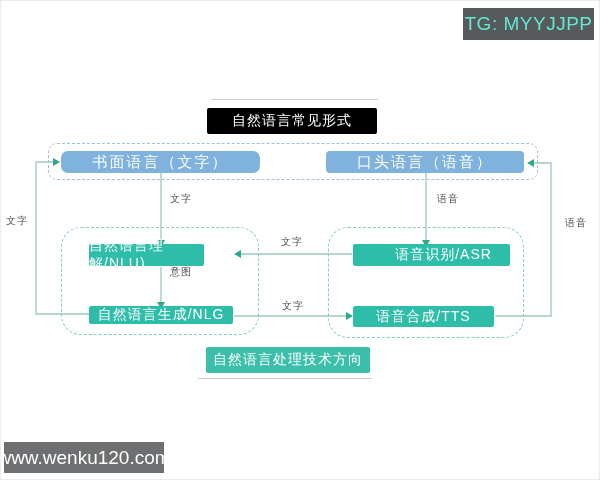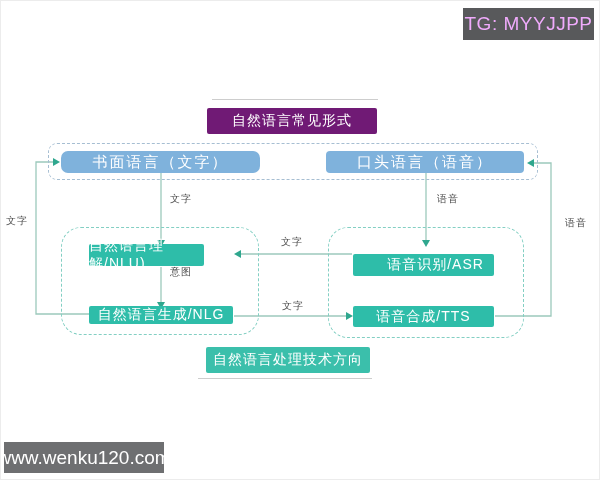--- a/index.html
+++ b/index.html
@@ -5,51 +5,51 @@
   html,body{margin:0;padding:0;}
   body{
     width:600px;height:480px;position:relative;background:#ffffff;
     font-family:"Liberation Sans","DejaVu Sans",sans-serif;
     overflow:hidden;border:1px solid #ececec;box-sizing:border-box;
   }
   .abs{position:absolute;box-sizing:border-box;}
 
   
   .tg-badge{left:462px;top:7px;width:131px;height:32px;background:#58595B;
-    color:#f0abfc;font-size:19px;display:flex;align-items:center;justify-content:center;
+    color:#5eead4;font-size:19px;display:flex;align-items:center;justify-content:center;
     letter-spacing:.5px;}
   .watermark{left:3px;top:441px;width:160px;height:31px;background:#6E6F71;
     color:#fff;font-size:19px;display:flex;align-items:center;justify-content:center;}
 
   
   .hline{height:1px;background:#cdcdcd;}
   .hline-top{left:211px;top:98px;width:166px;}
   .hline-bottom{left:197px;top:377px;width:174px;}
 
   
   .title-box{color:#fff;font-size:14px;display:flex;align-items:center;
     justify-content:center;letter-spacing:1px;border-radius:2px;}
-  .title-top{left:206px;top:107px;width:170px;height:26px;background:#701a75;}
+  .title-top{left:206px;top:107px;width:170px;height:26px;background:#000000;}
   .title-bottom{left:205px;top:346px;width:164px;height:26px;background:#3BBFAB;}
 
   
   .dash-top{left:47px;top:142px;width:490px;height:37px;
     border:1px dashed #A6BED2;border-radius:9px;}
   .dash-inner{border:1px dashed #83CFC3;border-radius:20px;}
   .dash-left{left:60px;top:226px;width:198px;height:108px;}
   .dash-right{left:327px;top:226px;width:196px;height:111px;}
 
   
   .node{color:#fff;display:flex;align-items:center;justify-content:center;}
   .node-blue{background:#7FB2DC;border-radius:4px;font-size:15px;letter-spacing:2px;}
   .node-teal{background:#2EBDA9;border-radius:2px;font-size:14px;letter-spacing:1px;}
   .node-written{left:60px;top:150px;width:199px;height:22px;border-radius:7px;}
   .node-spoken{left:325px;top:150px;width:198px;height:22px;}
   .node-nlu{left:88px;top:243px;width:115px;height:22px;}
-  .node-asr{left:352px;top:253px;width:141px;height:22px;padding-left:24px;}
+  .node-asr{left:352px;top:243px;width:157px;height:22px;padding-left:24px;}
   .node-nlg{left:88px;top:305px;width:144px;height:18px;}
   .node-tts{left:352px;top:305px;width:141px;height:21px;}
 
   
   .lbl{color:#4A4A4A;font-size:10px;letter-spacing:1px;}
   .lbl-text-outer-left{left:5px;top:213px;}
   .lbl-text-written{left:169px;top:191px;}
   .lbl-speech-spoken{left:436px;top:191px;}
   .lbl-text-mid-top{left:280px;top:234px;}
   .lbl-intent{left:169px;top:264px;}

